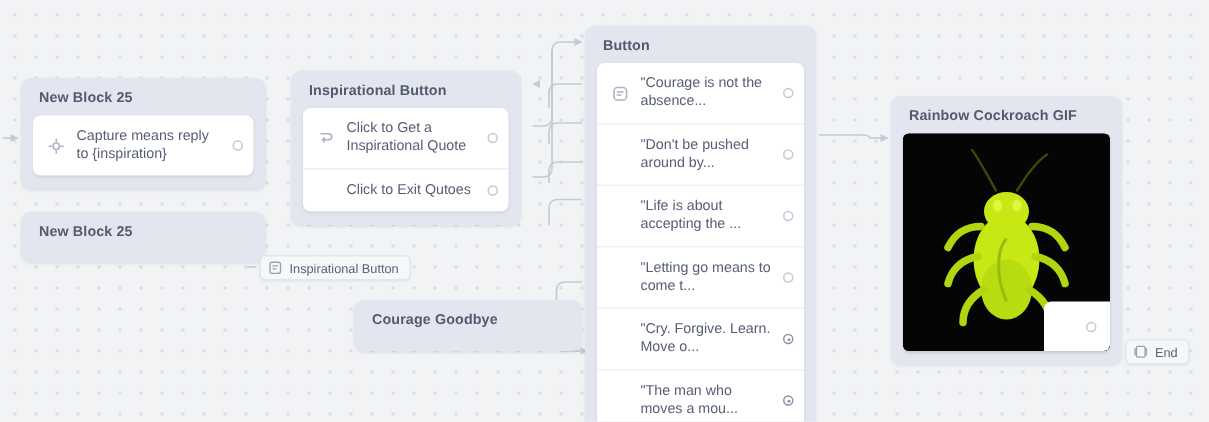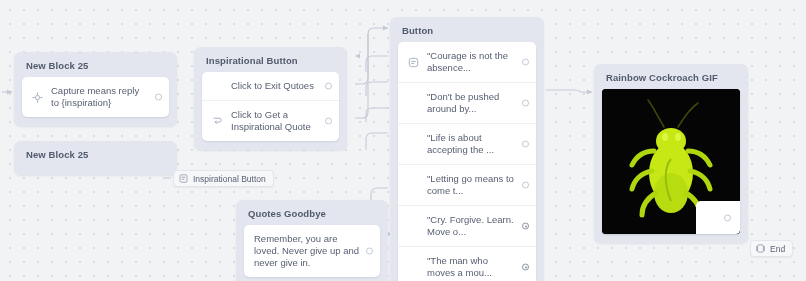--- a/index.html
+++ b/index.html
@@ -111,21 +111,21 @@
     border-radius:4px;
     padding:2.5px 7px 2.5px 5px;
     font-size:8.5px;
     color:#5b6275;
     line-height:10px;
     box-shadow:0 1px 1px rgba(60,70,100,.06);
     white-space:nowrap;
   }
   .pill .pill-icon{width:9px;height:9px;display:flex;align-items:center;justify-content:center;color:#98a0b1;}
   #pill-inspirational{left:173px;top:170px;}
-  #pill-end{left:750px;top:240px;}
+  #pill-end{left:750px;top:226px;}
 </style>
 </head>
 <body>
 
 <div class="canvas">
 
   <svg class="links" viewBox="0 0 806 281">
     <g fill="none" stroke="#c3c9d6" stroke-width="1.1">
 
       <path d="M2 92 H12"></path>
@@ -174,34 +174,34 @@
   </div>
 
   <div class="group" id="grp-block25b">
     <div class="group-title">New Block 25</div>
   </div>
 
   <div class="group" id="grp-inspirational">
     <div class="group-title">Inspirational Button</div>
     <div class="card">
       <div class="row">
-        <span class="row-icon"></span>
-        <span class="row-text">Click to Exit Qutoes</span>
-        <span class="port"></span>
-      </div>
-      <div class="row">
         <span class="row-icon">
           <svg width="11" height="11" viewBox="0 0 11 11">
               <path d="M2 2.2h5.2a2 2 0 0 1 0 4H3.4" fill="none" stroke="currentColor" stroke-width="1" stroke-linecap="round"></path>
               <path d="M4.3 4.9 3 6.2l1.3 1.3" fill="none" stroke="currentColor" stroke-width="1" stroke-linecap="round" stroke-linejoin="round"></path>
             </svg>
         </span>
         <span class="row-text">Click to Get a Inspirational Quote</span>
         <span class="port"></span>
       </div>
+      <div class="row">
+        <span class="row-icon"></span>
+        <span class="row-text">Click to Exit Qutoes</span>
+        <span class="port"></span>
+      </div>
     </div>
   </div>
 
   <div class="group" id="grp-quotes">
     <div class="group-title">Button</div>
     <div class="card">
       <div class="row">
         <span class="row-icon">
           <svg width="11" height="11" viewBox="0 0 11 11">
               <rect x="1.3" y="1.3" width="8.4" height="8.4" rx="2.4" fill="none" stroke="currentColor" stroke-width="1"></rect>
@@ -233,27 +233,21 @@
       </div>
       <div class="row">
         <span class="row-icon"></span>
         <span class="row-text">"The man who moves a mou...</span>
         <span class="port filled"></span>
       </div>
     </div>
   </div>
 
   <div class="group" id="grp-goodbye">
-    <div class="group-title">Quotes Goodbye</div>
-    <div class="card">
-      <div class="row">
-        <span class="row-text">Remember, you are loved. Never give up and never give in.</span>
-        <span class="port"></span>
-      </div>
-    </div>
+    <div class="group-title">Courage Goodbye</div>
   </div>
 
   <div class="group" id="grp-gif">
     <div class="group-title">Rainbow Cockroach GIF</div>
     <div class="gif-frame">
       <svg width="138" height="145" viewBox="0 0 138 145">
         <rect width="138" height="145" fill="#050505"></rect>
         <g stroke="#3a4a08" stroke-width="1.6" fill="none" stroke-linecap="round">
           <path d="M62 38 C54 24 50 16 46 11"></path>
           <path d="M76 38 C84 25 90 18 96 14"></path>

